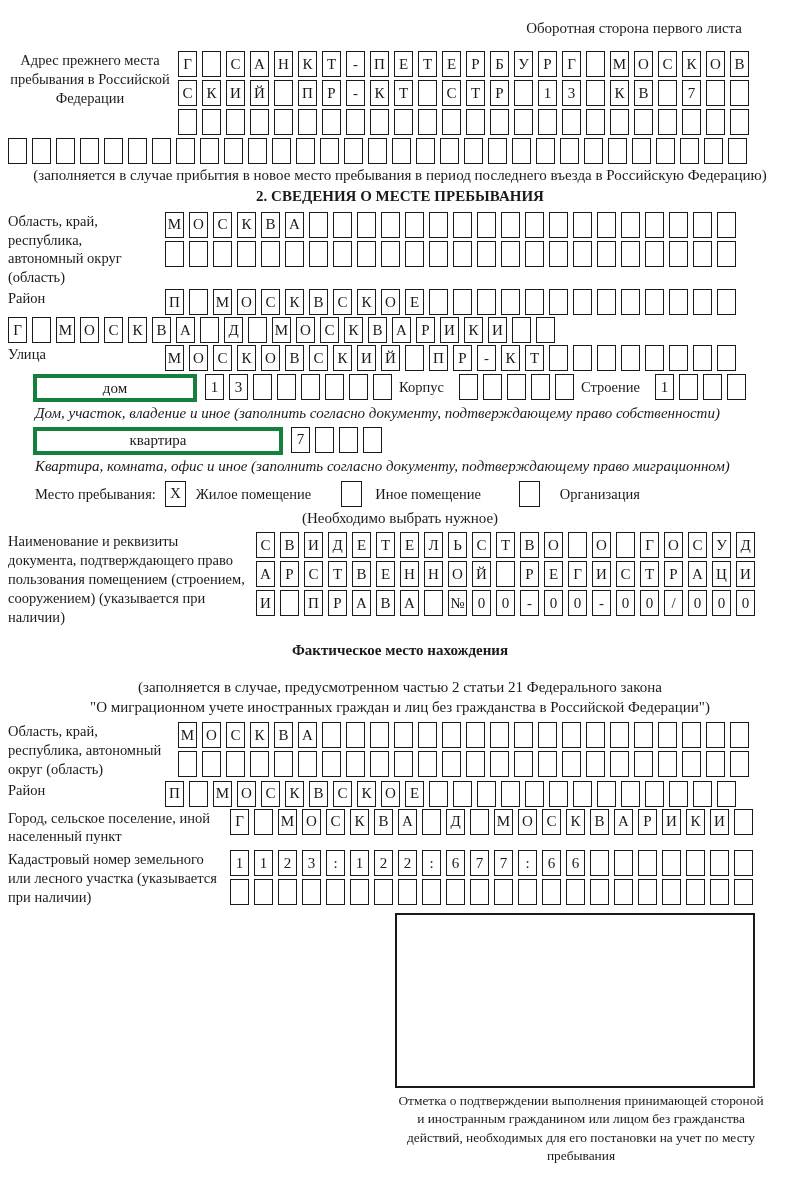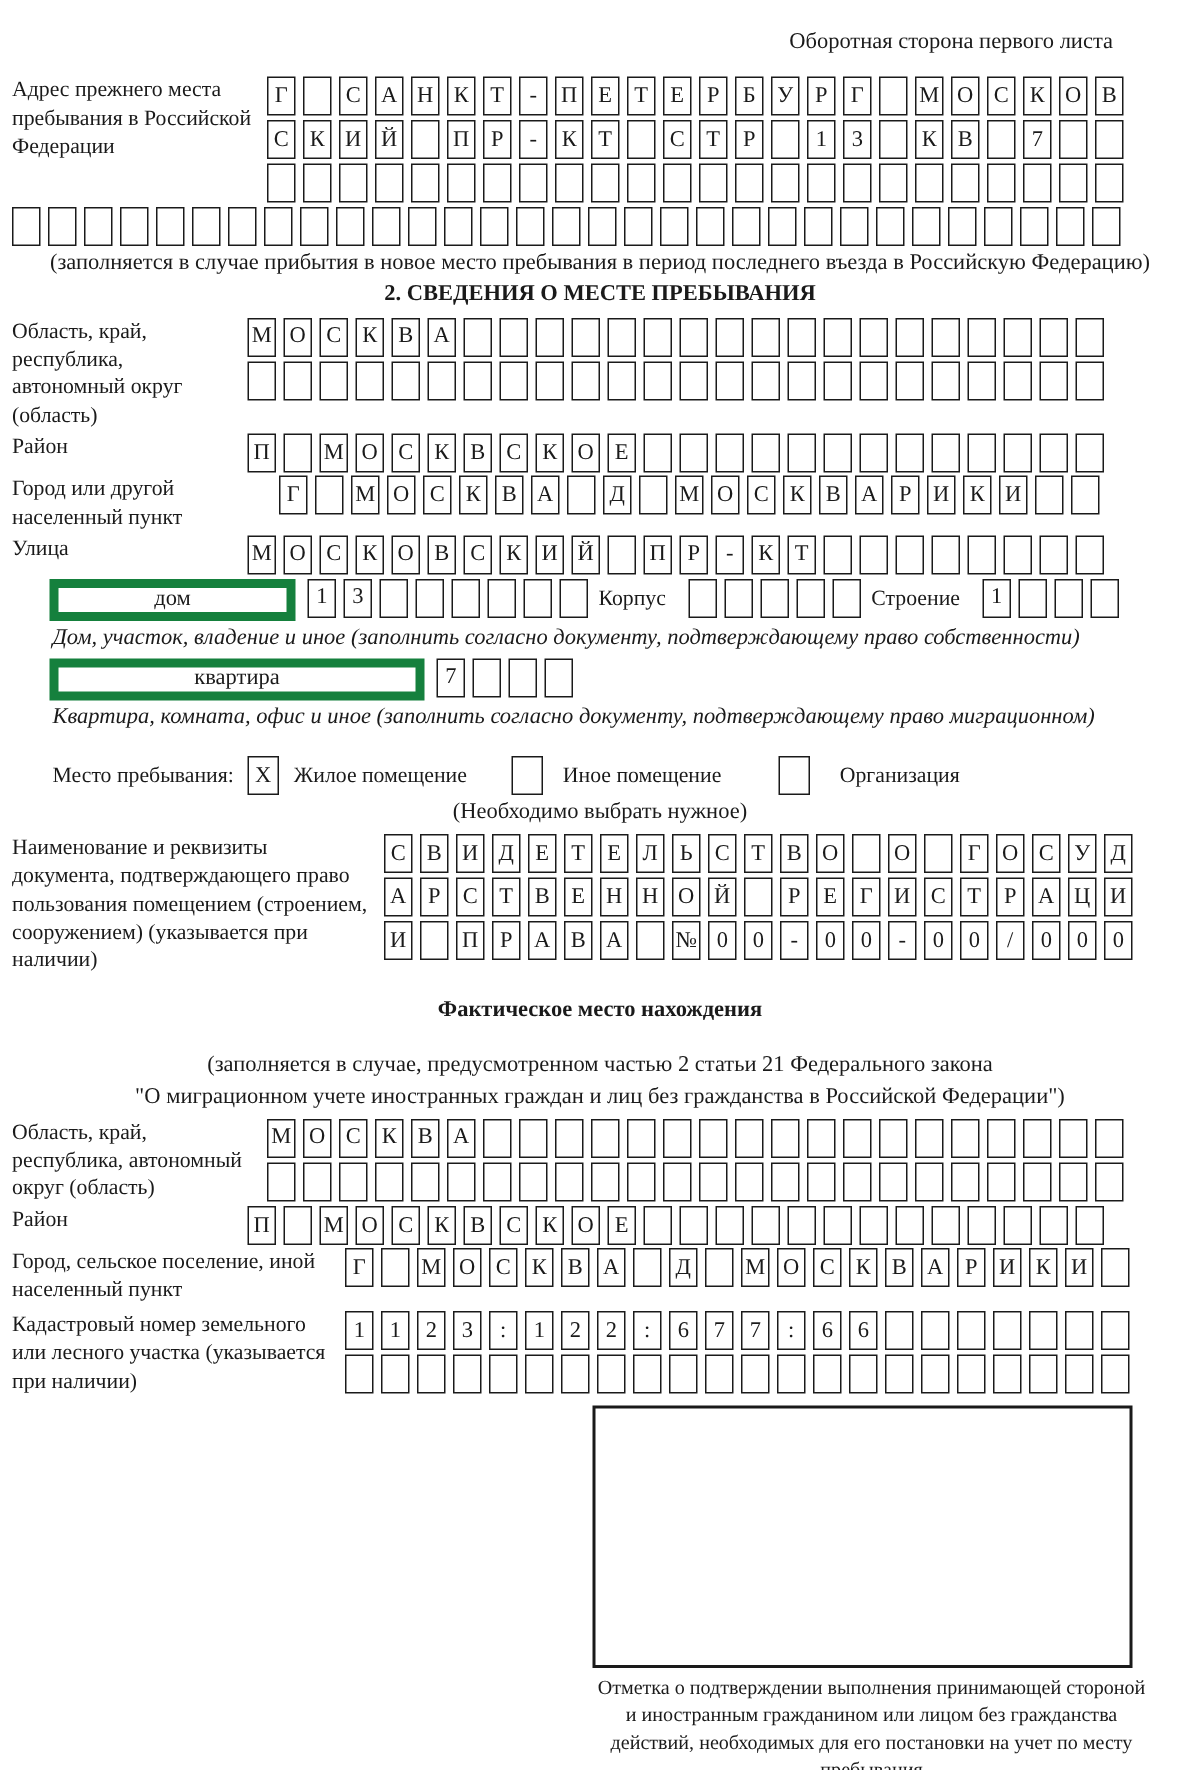--- a/index.html
+++ b/index.html
@@ -13,45 +13,45 @@
   .frow{display:flex;align-items:flex-start;margin-top:2px;}
   .flabel{font-size:14.5px;line-height:1.3;box-sizing:border-box;padding-right:6px;flex:none;}
   .cellcol{display:flex;flex-direction:column;gap:3px;}
   .cellrow{display:flex;gap:5px;flex:none;}
   .cell{
     width:19px;height:26px;border:1.6px solid #1a1a1a;box-sizing:border-box;
     display:flex;align-items:center;justify-content:center;
     font-size:15px;flex:none;background:#fff;
   }
   .widebox{
-    height:28px;border:6px solid #15803d;box-sizing:border-box;
+    height:28px;border:4px solid #15803d;box-sizing:border-box;
     display:flex;align-items:center;justify-content:center;font-size:15px;flex:none;
   }
   .caption{font-size:15px;line-height:1.25;}
   .center{text-align:center;}
   .title{font-weight:bold;font-size:15px;text-align:center;}
   .inline-label{font-size:14.5px;line-height:26px;flex:none;}
 
   #block-prev{margin-top:14px;}
-  #block-prev .flabel{width:170px;}
+  #block-prev .flabel{width:170px;text-align:center;}
   #row-full{margin-top:3px;}
   #cap-prev{margin-top:2px;}
   #title-2{margin-top:3px;}
   #block-region{margin-top:7px;}
   #block-region .flabel,#row-district .flabel,#row-street .flabel{width:157px;}
   #block-city .flabel{width:178px;}
   #row-house{margin-top:3px;padding-left:25px;}
   #row-house .widebox{width:164px;}
   #row-house .cellrow{margin-left:8px;}
   #row-house .inline-label{margin-left:7px;margin-right:7px;}
   #cap-house,#cap-apt{margin-top:2px;padding-left:27px;font-style:italic;}
   #row-apt{margin-top:4px;padding-left:25px;}
   #row-apt .widebox{width:250px;}
   #row-apt .cellrow{margin-left:8px;}
-  #row-stay{margin-top:17px;padding-left:27px;align-items:flex-start;}
+  #row-stay{margin-top:5px;padding-left:27px;align-items:flex-start;}
   #row-stay .cellrow{margin-left:9px;}
   #row-stay .opt1{margin-left:10px;}
   #row-stay .cb2{margin-left:30px;}
   #row-stay .opt2{margin-left:13px;}
   #row-stay .cb3{margin-left:38px;}
   #row-stay .opt3{margin-left:20px;}
   #row-stay .cell{width:21px;}
   #cap-stay{margin-top:2px;}
   #block-doc{margin-top:5px;}
   #block-doc .flabel{width:248px;}
@@ -273,21 +273,20 @@
       <div class="cell"></div>
       <div class="cell"></div>
       <div class="cell"></div>
       <div class="cell"></div>
       <div class="cell"></div>
       <div class="cell"></div>
     </div>
 </div>
 
 <div class="frow" id="block-city">
-  <div class="flabel">Город или другой населенный пункт</div>
   <div class="cellrow">
       <div class="cell">Г</div>
       <div class="cell"></div>
       <div class="cell">М</div>
       <div class="cell">О</div>
       <div class="cell">С</div>
       <div class="cell">К</div>
       <div class="cell">В</div>
       <div class="cell">А</div>
       <div class="cell"></div>

